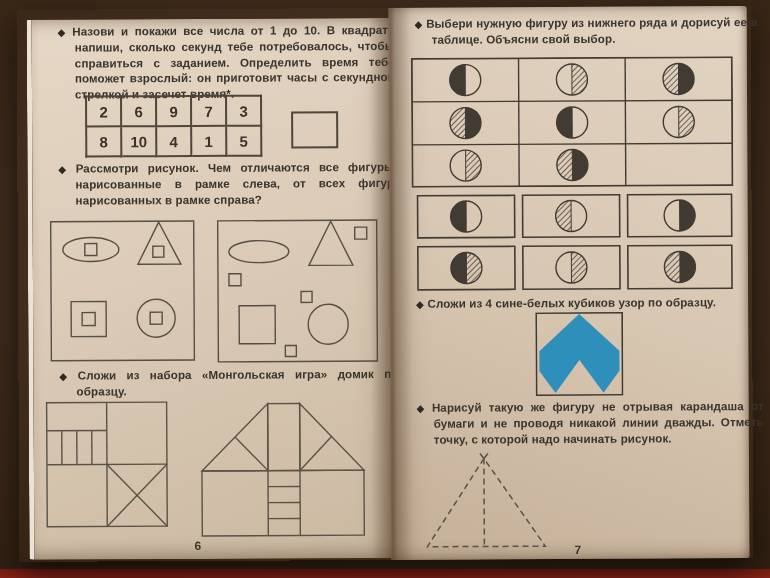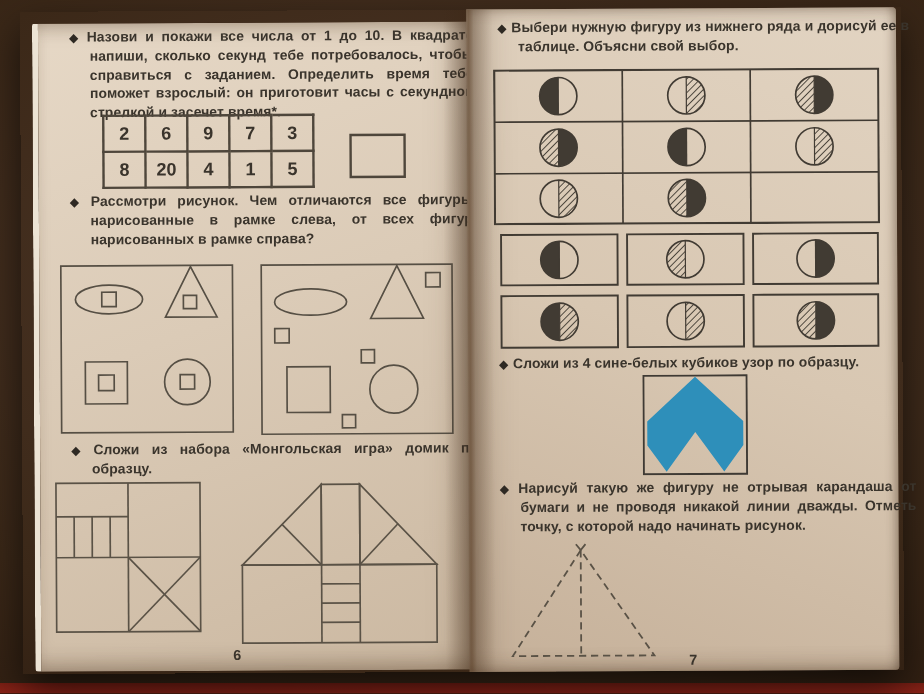--- a/index.html
+++ b/index.html
@@ -73,21 +73,21 @@
         <tbody>
             <tr>
           <td>2</td>
           <td>6</td>
           <td>9</td>
           <td>7</td>
           <td>3</td>
         </tr>
         <tr>
           <td>8</td>
-          <td>20</td>
+          <td>10</td>
           <td>4</td>
           <td>1</td>
           <td>5</td>
         </tr>
       </tbody>
         </table>
       <div class="answer-square" style="left:259px;top:93px;width:43px;height:33px;"></div>
 
       <div class="task" style="left:26px;top:141px;width:322px;">
         <span class="diamond">◆</span><span>Рассмотри рисунок. Чем отличаются все фигуры, нарисованные в рамке слева, от всех фигур, нарисованных в рамке справа?</span>

